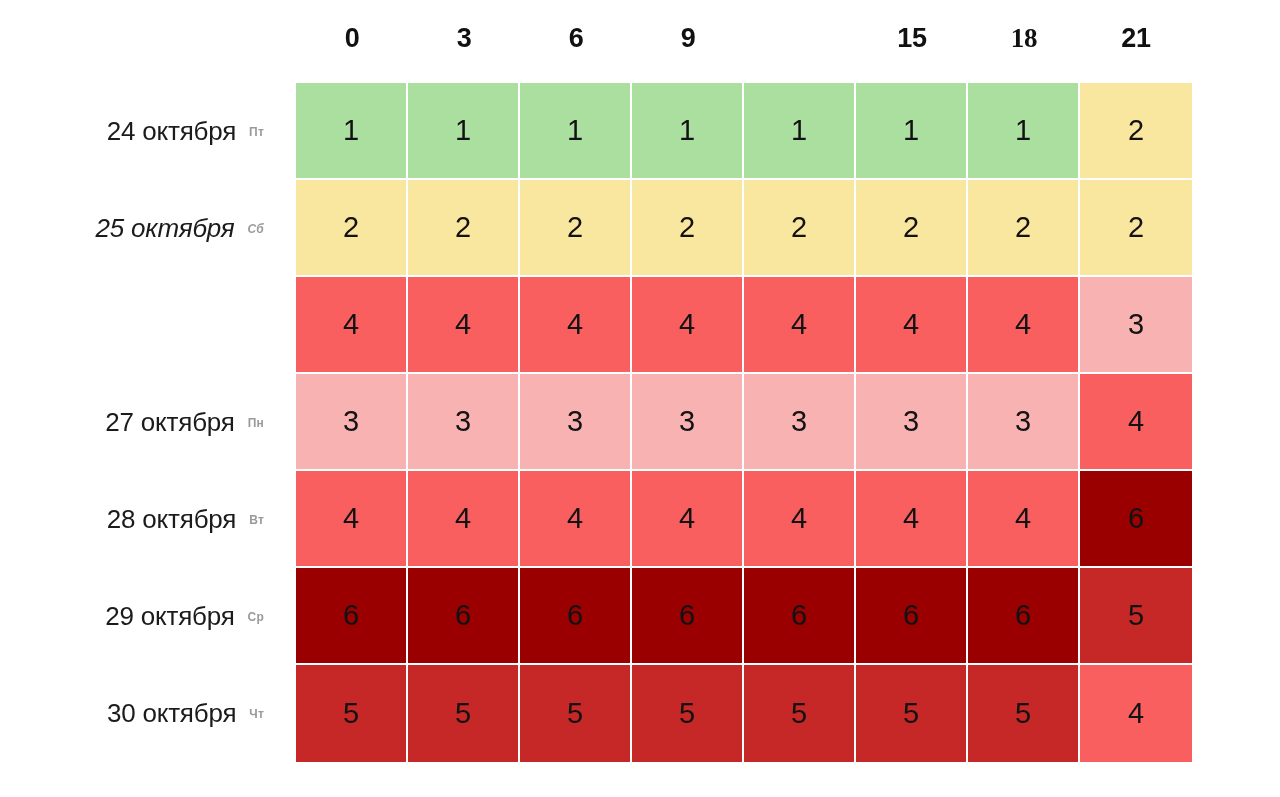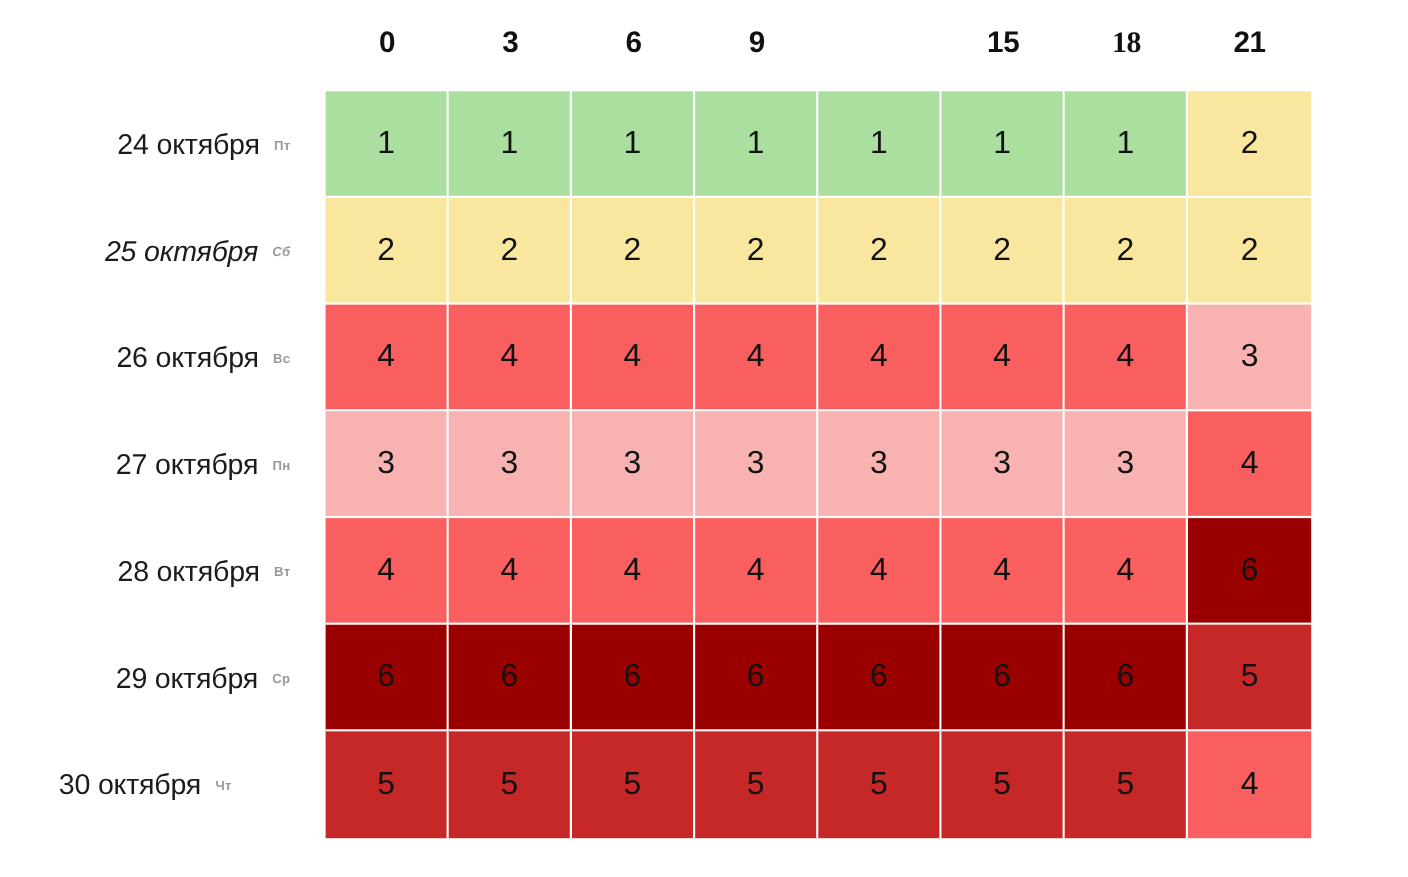--- a/index.html
+++ b/index.html
@@ -133,24 +133,20 @@
         <span class="row-label-dow">Сб</span>
       </div>
       <div class="cell sev-2" style="grid-area: 3 / 2;">2</div>
       <div class="cell sev-2" style="grid-area: 3 / 3;">2</div>
       <div class="cell sev-2" style="grid-area: 3 / 4;">2</div>
       <div class="cell sev-2" style="grid-area: 3 / 5;">2</div>
       <div class="cell sev-2" style="grid-area: 3 / 6;">2</div>
       <div class="cell sev-2" style="grid-area: 3 / 7;">2</div>
       <div class="cell sev-2" style="grid-area: 3 / 8;">2</div>
       <div class="cell sev-2 last-col" style="grid-area: 3 / 9;">2</div>
-      <div class="row-label" style="grid-row: 4;">
-        <span class="row-label-date">26 октября</span>
-        <span class="row-label-dow">Вс</span>
-      </div>
       <div class="cell sev-4" style="grid-area: 4 / 2;">4</div>
       <div class="cell sev-4" style="grid-area: 4 / 3;">4</div>
       <div class="cell sev-4" style="grid-area: 4 / 4;">4</div>
       <div class="cell sev-4" style="grid-area: 4 / 5;">4</div>
       <div class="cell sev-4" style="grid-area: 4 / 6;">4</div>
       <div class="cell sev-4" style="grid-area: 4 / 7;">4</div>
       <div class="cell sev-4" style="grid-area: 4 / 8;">4</div>
       <div class="cell sev-3 last-col" style="grid-area: 4 / 9;">3</div>
       <div class="row-label" style="grid-row: 5;">
         <span class="row-label-date">27 октября</span>
@@ -181,21 +177,21 @@
         <span class="row-label-dow">Ср</span>
       </div>
       <div class="cell sev-6" style="grid-area: 7 / 2;">6</div>
       <div class="cell sev-6" style="grid-area: 7 / 3;">6</div>
       <div class="cell sev-6" style="grid-area: 7 / 4;">6</div>
       <div class="cell sev-6" style="grid-area: 7 / 5;">6</div>
       <div class="cell sev-6" style="grid-area: 7 / 6;">6</div>
       <div class="cell sev-6" style="grid-area: 7 / 7;">6</div>
       <div class="cell sev-6" style="grid-area: 7 / 8;">6</div>
       <div class="cell sev-5 last-col" style="grid-area: 7 / 9;">5</div>
-      <div class="row-label" style="grid-row: 8; justify-content: center;">
+      <div class="row-label" style="grid-row: 8;">
         <span class="row-label-date">30 октября</span>
         <span class="row-label-dow">Чт</span>
       </div>
       <div class="cell sev-5 last-row" style="grid-area: 8 / 2;">5</div>
       <div class="cell sev-5 last-row" style="grid-area: 8 / 3;">5</div>
       <div class="cell sev-5 last-row" style="grid-area: 8 / 4;">5</div>
       <div class="cell sev-5 last-row" style="grid-area: 8 / 5;">5</div>
       <div class="cell sev-5 last-row" style="grid-area: 8 / 6;">5</div>
       <div class="cell sev-5 last-row" style="grid-area: 8 / 7;">5</div>
       <div class="cell sev-5 last-row" style="grid-area: 8 / 8;">5</div>

